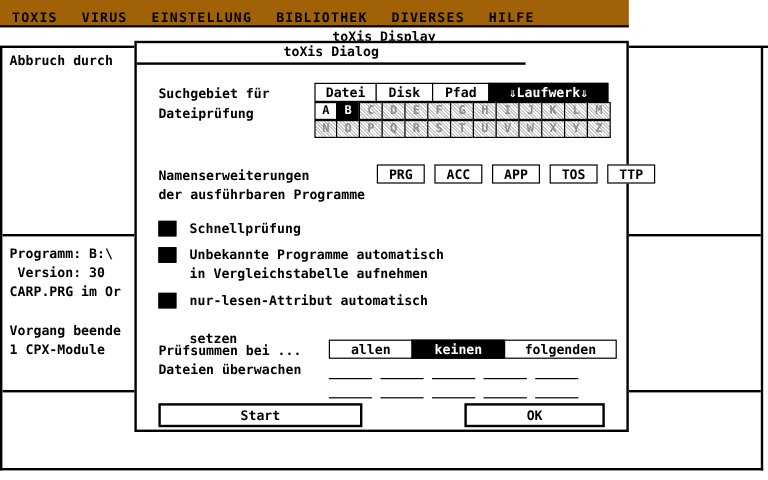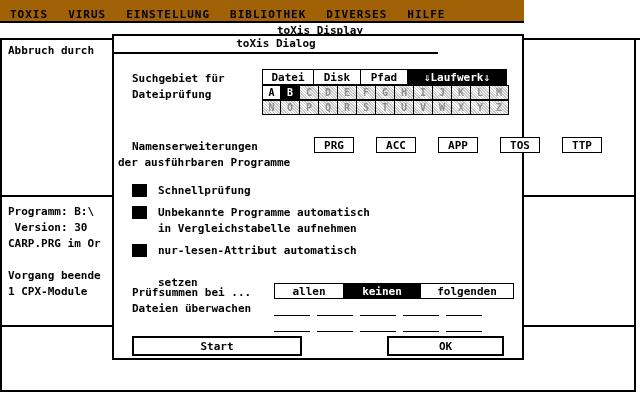--- a/index.html
+++ b/index.html
@@ -168,21 +168,21 @@
     box-sizing: border-box;
     background: #ffffff;
     display: flex;
     align-items: center;
     justify-content: center;
     font-family: "DejaVu Sans Mono", monospace;
     font-size: 11px;
     font-weight: bold;
   }
 
-  .ext-row { position: absolute; display: flex; gap: 22px; }
+  .ext-row { position: absolute; display: flex; gap: 8px; }
   .ext {
     width: 40px; height: 16px;
     border: 1px solid #000000;
     box-sizing: border-box;
     display: flex; align-items: center; justify-content: center;
     font-family: "DejaVu Sans Mono", monospace;
     font-size: 11px; font-weight: bold;
     background: #ffffff;
   }
 
@@ -268,21 +268,21 @@
       <div class="drive-cell off">T</div>
       <div class="drive-cell off">U</div>
       <div class="drive-cell off">V</div>
       <div class="drive-cell off">W</div>
       <div class="drive-cell off">X</div>
       <div class="drive-cell off">Y</div>
       <div class="drive-cell off">Z</div>
     </div>
 
     <div class="lbl" style="left:18px; top:104px;">Namenserweiterungen</div>
-    <div class="lbl" style="left:4px; top:120px;">der ausführbaren Programme</div>
+    <div class="lbl" style="left:18px; top:120px;">der ausführbaren Programme</div>
 
     <div class="ext-row" style="left:200px; top:101px;">
       <div class="ext">PRG</div>
       <div class="ext">ACC</div>
       <div class="ext">APP</div>
       <div class="ext">TOS</div>
       <div class="ext">TTP</div>
     </div>
 
     <div class="chk" style="left:18px; top:148px;"></div>

